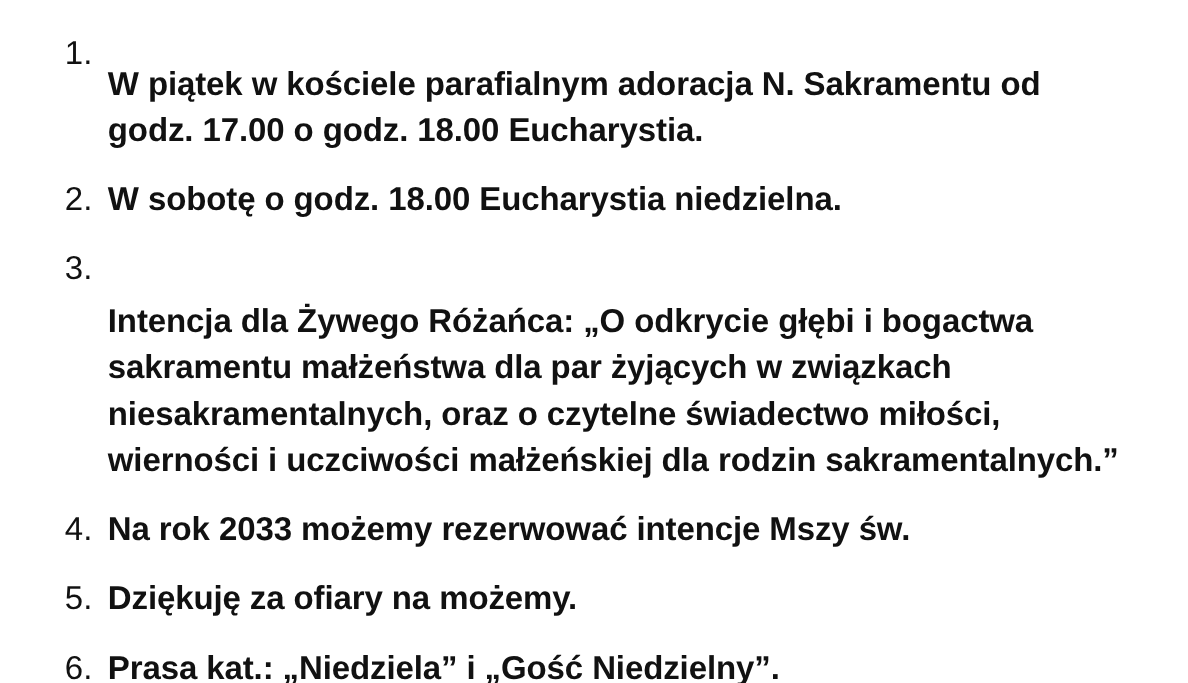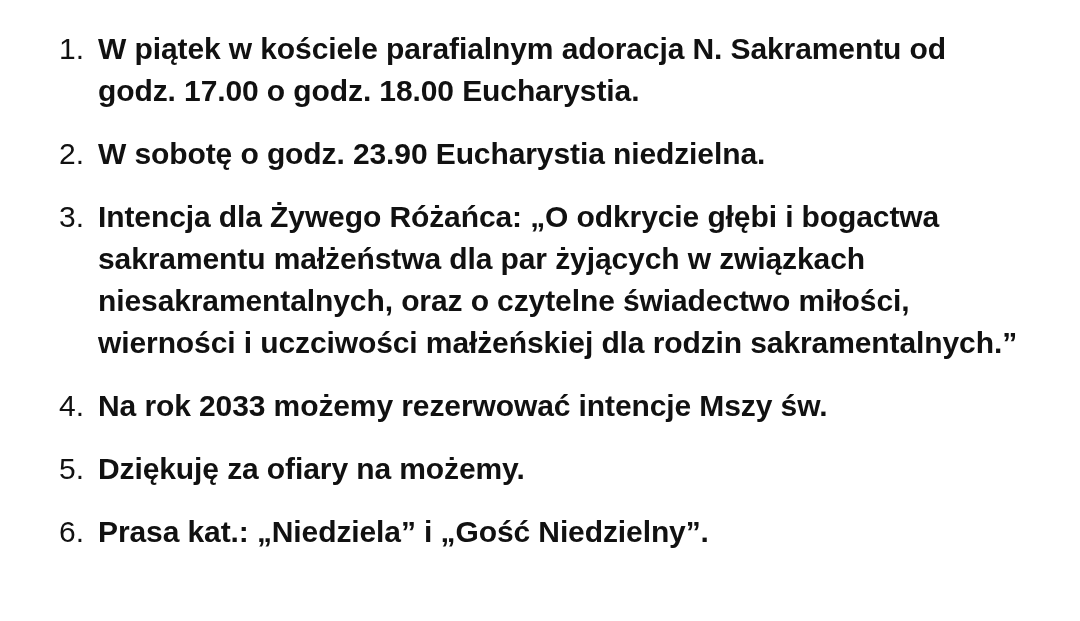--- a/index.html
+++ b/index.html
@@ -43,35 +43,35 @@
     white-space: nowrap;
   }
   .txt {
     flex: 1 1 auto;
     font-size: 30px;
     line-height: 42px;
     font-weight: 700;
     color: #111111;
     letter-spacing: -0.1px;
   }
-  li.item-1 .txt { max-width: 930px; }
-  li.item-3 .txt { max-width: 960px; }
+  li.item-1 .txt { max-width: 930px; margin-top: 28px; }
+  li.item-3 .txt { max-width: 960px; margin-top: 48px; }
 </style>
 </head>
 <body>
 
 <div class="page">
   <ol class="announcements">
     <li class="item-1">
       <span class="num">1.</span>
       <span class="txt">W piątek w kościele parafialnym adoracja N. Sakramentu od godz. 17.00 o godz. 18.00 Eucharystia.</span>
     </li>
     <li class="item-2">
       <span class="num">2.</span>
-      <span class="txt">W sobotę o godz. 23.90 Eucharystia niedzielna.</span>
+      <span class="txt">W sobotę o godz. 18.00 Eucharystia niedzielna.</span>
     </li>
     <li class="item-3">
       <span class="num">3.</span>
       <span class="txt">Intencja dla Żywego Różańca:  „O odkrycie głębi i bogactwa sakramentu małżeństwa dla par żyjących w związkach niesakramentalnych, oraz o czytelne świadectwo miłości, wierności i uczciwości małżeńskiej dla rodzin sakramentalnych.”</span>
     </li>
     <li class="item-4">
       <span class="num">4.</span>
       <span class="txt">Na rok 2033 możemy rezerwować intencje Mszy św.</span>
     </li>
     <li class="item-5">

